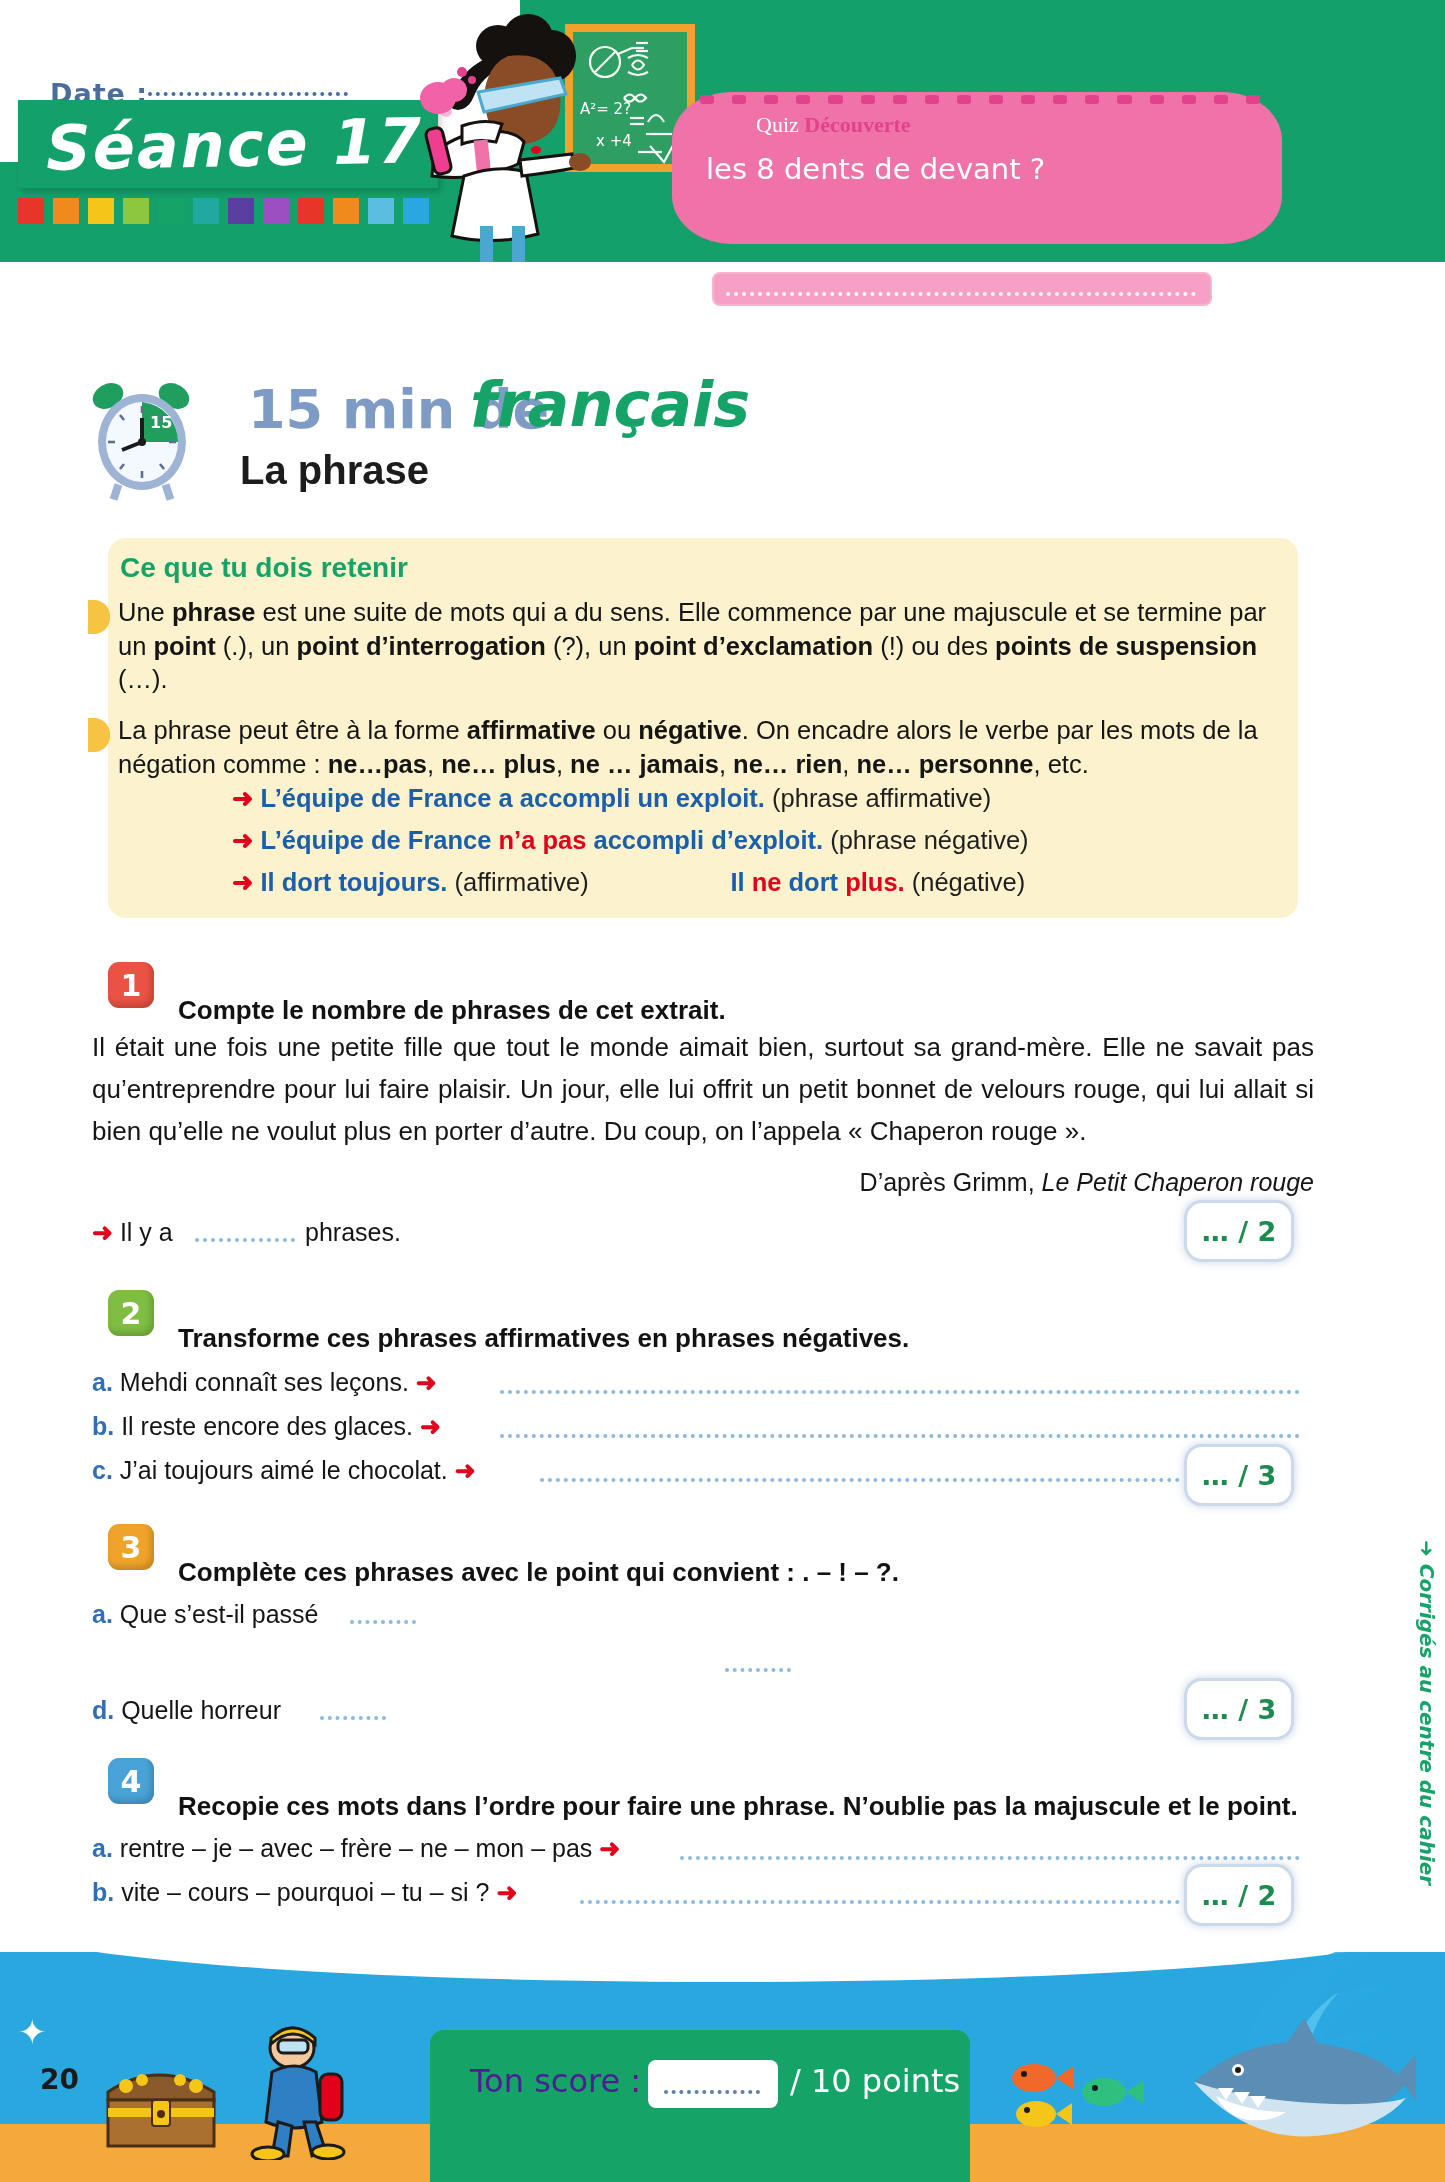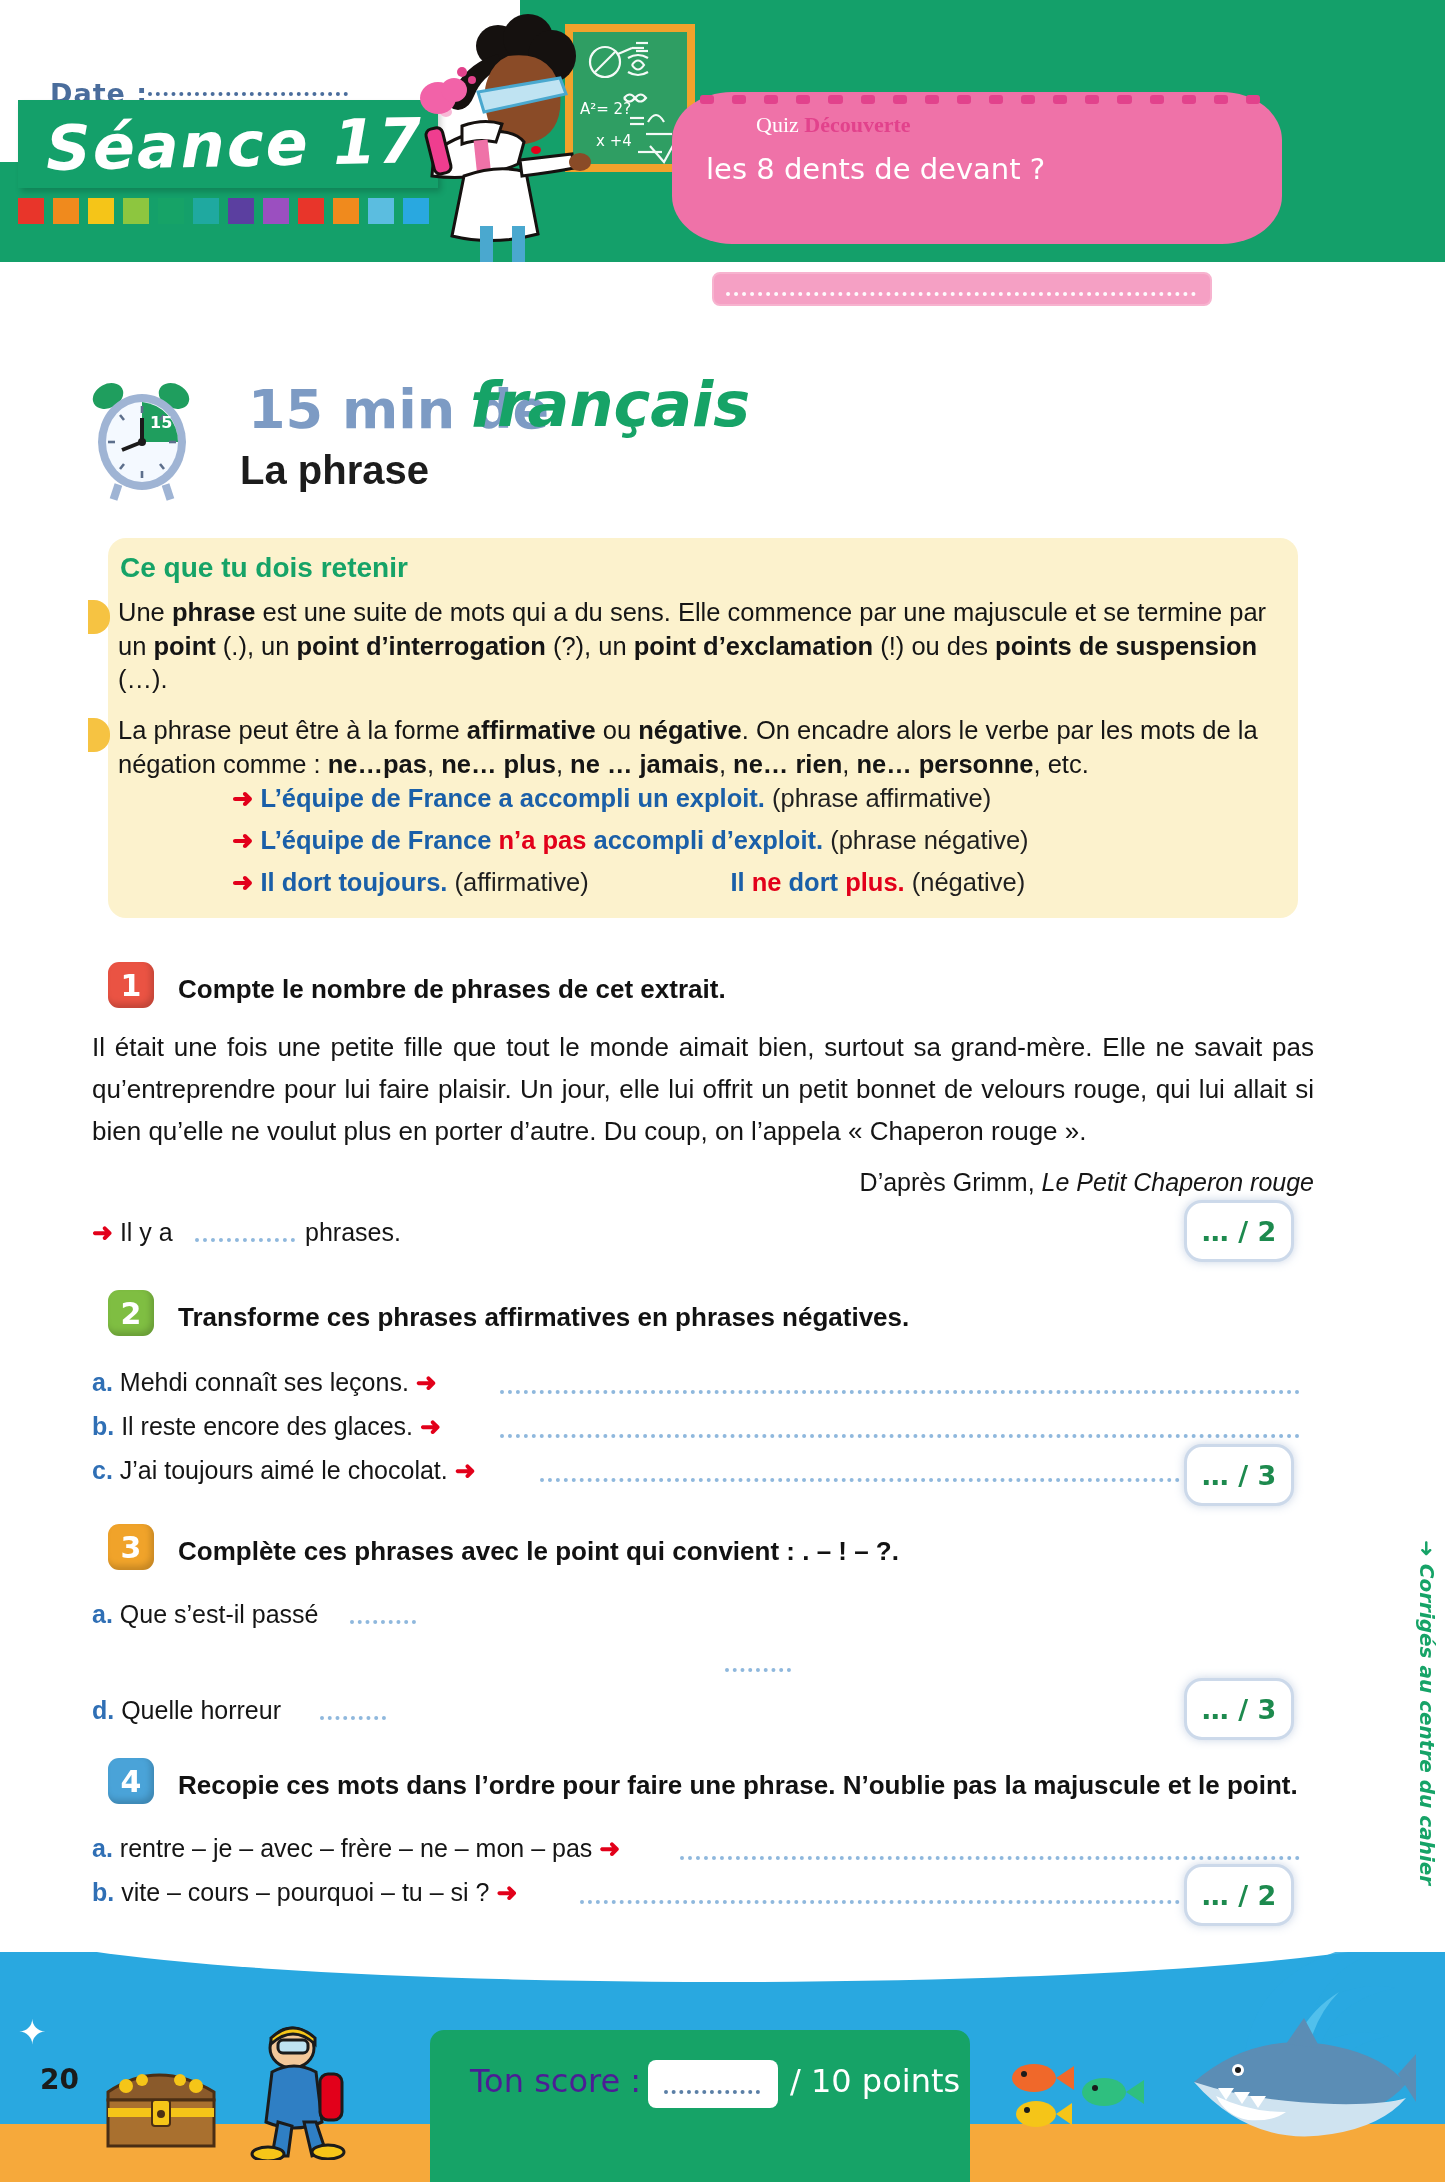--- a/index.html
+++ b/index.html
@@ -118,21 +118,21 @@
 
   
   .num-badge {
     position: absolute; width: 46px; height: 46px; border-radius: 11px;
     color: #fff; font-size: 30px; font-weight: bold;
     display: flex; align-items: center; justify-content: center;
     font-family: "DejaVu Sans", sans-serif;
     box-shadow: inset -3px -4px 6px rgba(0,0,0,.18);
   }
   .ex-title {
-    position: absolute; font-size: 26px; font-weight: bold; color: #121212;
+    position: absolute; font-size: 26px; font-weight: bold; color: #121212; margin-top: 21px;
   }
   .body-text {
     position: absolute; font-size: 26px; color: #151515; line-height: 1.62;
   }
   .source-line {
     position: absolute; font-size: 25px; color: #151515; text-align: right;
   }
   .source-line i { font-style: italic; }
 
   .item-label { position: absolute; font-size: 25px; color: #151515; }

